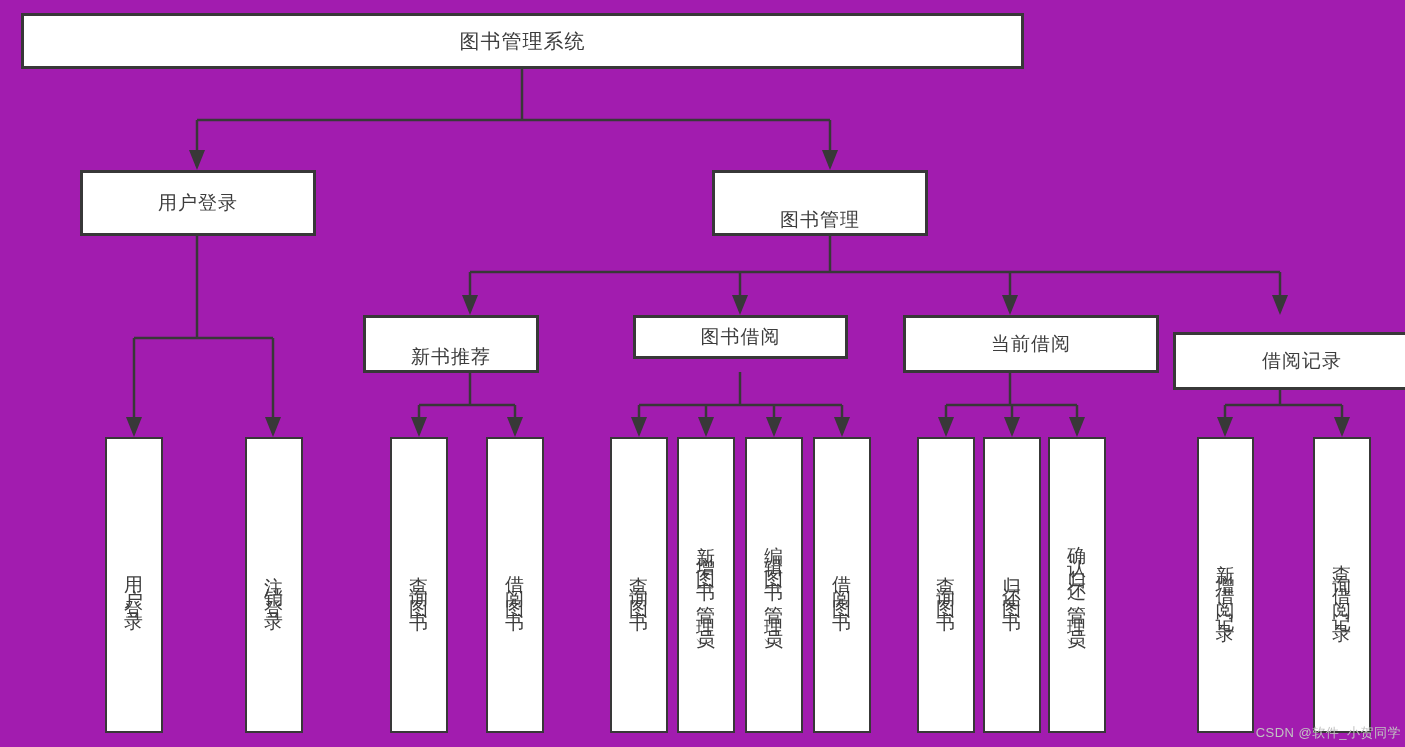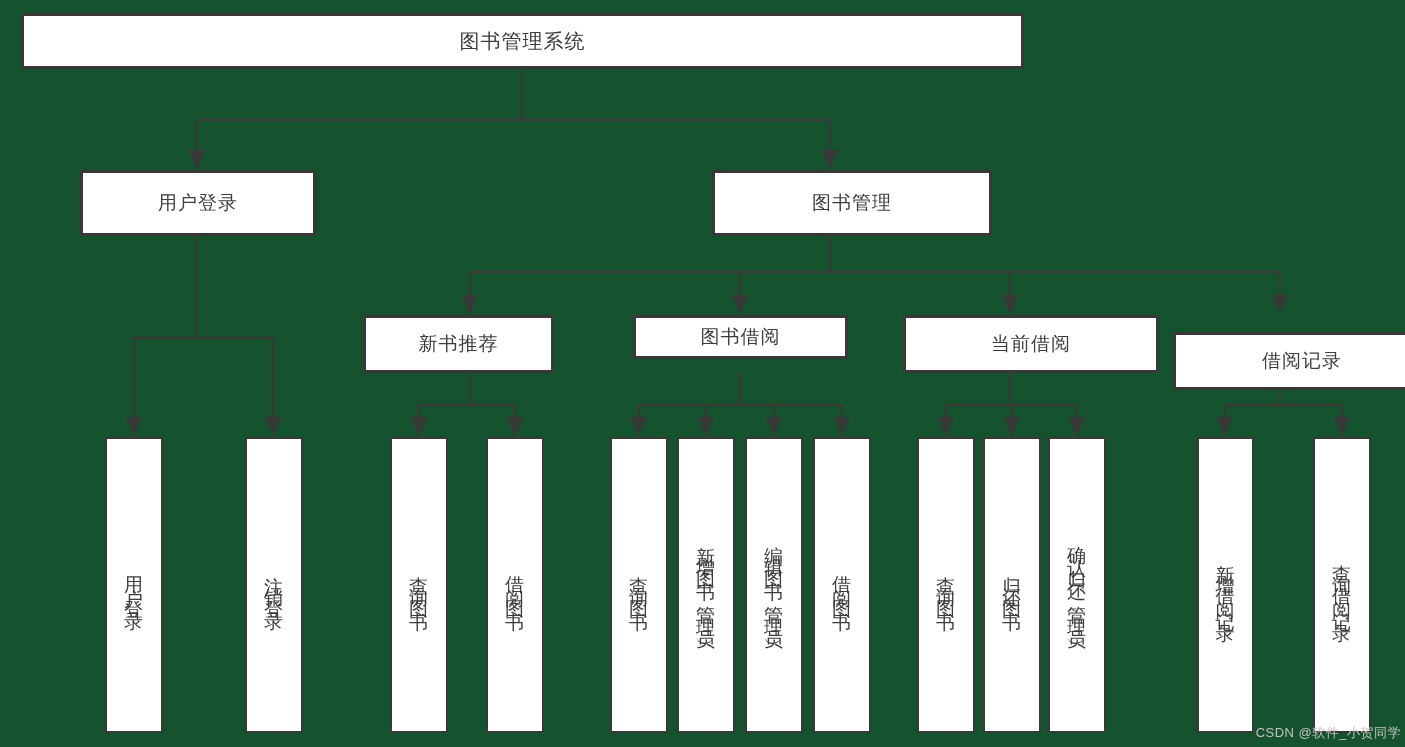--- a/index.html
+++ b/index.html
@@ -1,20 +1,20 @@
 <!DOCTYPE html>
 <html><head>
 <meta charset="utf-8">
 <style>
   html, body { margin: 0; padding: 0; background: #ffffff; }
   #canvas {
     position: relative;
     width: 1405px;
     height: 747px;
-    background: #14532d;
+    background: #a21caf;
     font-family: "Liberation Sans", sans-serif;
     overflow: hidden;
   }
   #wires { position: absolute; left: 0; top: 0; z-index: 0; }
   .box {
     position: absolute;
     box-sizing: border-box;
     background: #ffffff;
     border: 3px solid #383838;
     display: flex;
@@ -105,25 +105,25 @@
     </g>
   </svg>
 
   <div class="box hbox root-box" style="left:21px; top:13px; width:1003px; height:56px;">
     <span>图书管理系统</span>
   </div>
 
   <div class="box hbox" style="left:80px; top:170px; width:236px; height:66px;">
     <span>用户登录</span>
   </div>
-  <div class="box hbox" style="left:712px; top:170px; width:280px; height:66px;">
+  <div class="box hbox" style="left:712px; top:170px; width:216px; height:66px;align-items:flex-end;">
     <span>图书管理</span>
   </div>
 
-  <div class="box hbox" style="left:363px; top:315px; width:191px; height:58px;">
+  <div class="box hbox" style="left:363px; top:315px; width:176px; height:58px;align-items:flex-end;">
     <span>新书推荐</span>
   </div>
   <div class="box hbox" style="left:633px; top:315px; width:215px; height:44px;">
     <span>图书借阅</span>
   </div>
   <div class="box hbox" style="left:903px; top:315px; width:256px; height:58px;">
     <span>当前借阅</span>
   </div>
   <div class="box hbox" style="left:1173px; top:332px; width:258px; height:58px;">
     <span>借阅记录</span>

